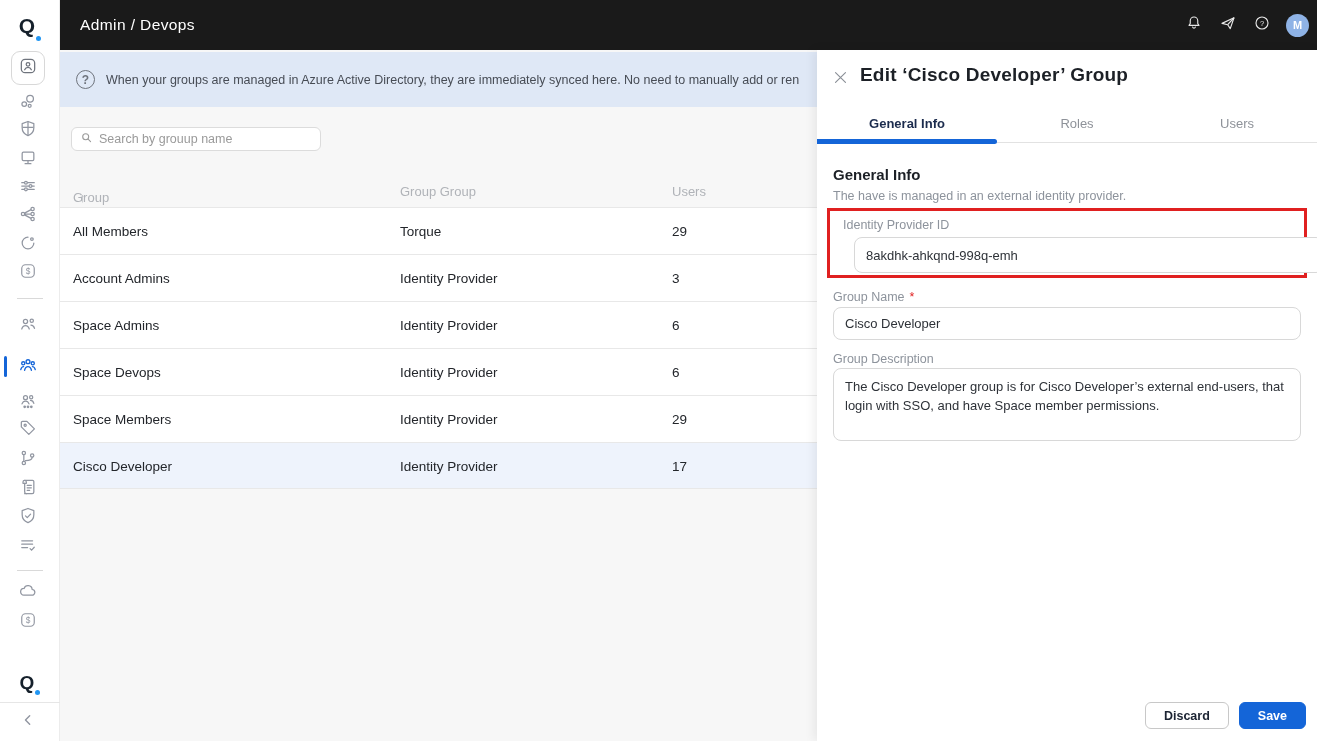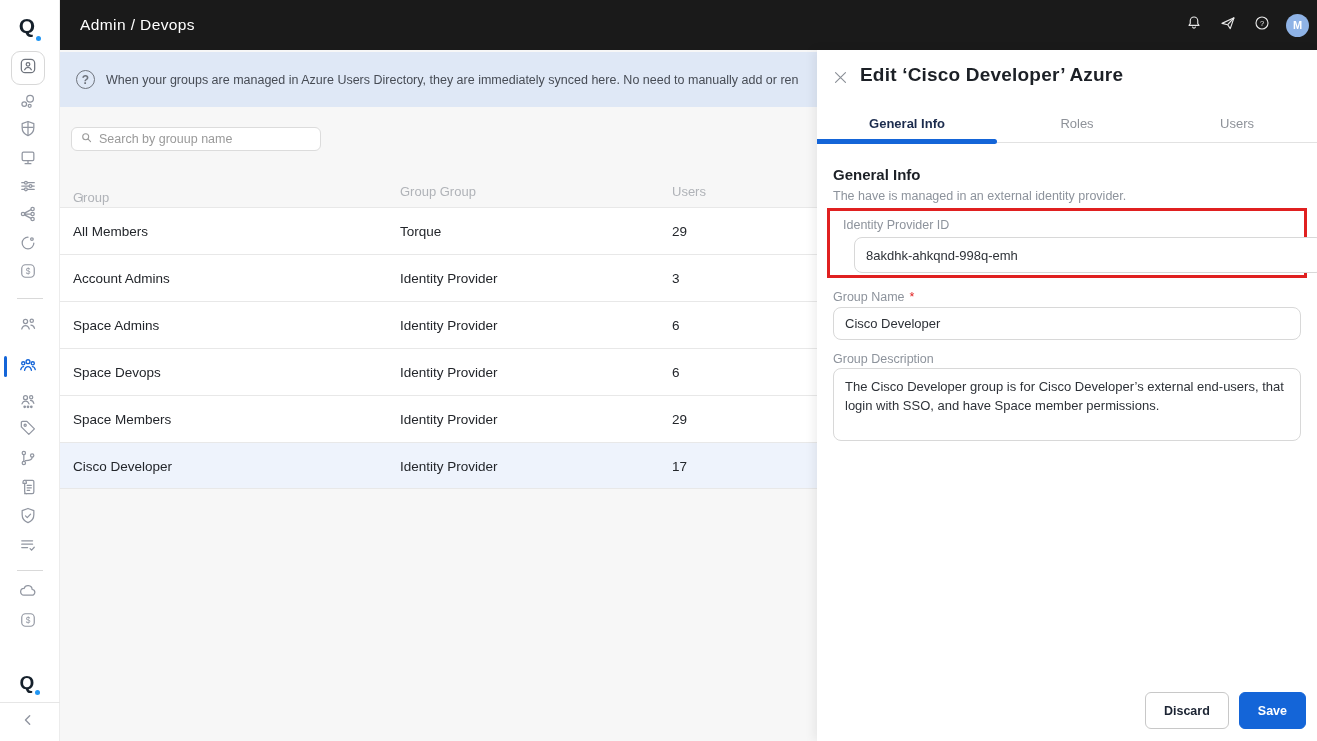--- a/index.html
+++ b/index.html
@@ -131,21 +131,21 @@
   .name-input { left:16px; top:257px; width:468px; height:33px; }
   .lbl-desc { position:absolute; left:16px; top:302px; }
   .desc-area {
     position:absolute; left:16px; top:318px; width:468px; height:73px;
     border:1px solid #d8d8d8; border-radius:8px; background:#fff; resize:none;
     font-family:"Liberation Sans", sans-serif; font-size:13px; color:#2e3238;
     line-height:19px; padding:8px 11px; outline:none;
   }
   .panel-footer { position:absolute; right:11px; bottom:12px; display:flex; gap:10px; }
   .btn {
-    height:37px; border-radius:6px; font-family:"Liberation Sans", sans-serif;
+    height:27px; border-radius:6px; font-family:"Liberation Sans", sans-serif;
     font-size:12.5px; font-weight:bold; cursor:pointer; padding:0 18px;
   }
   .btn-discard { background:#ffffff; border:1px solid #c8c8c8; color:#1c2433; }
   .btn-save { background:#1465d8; border:1px solid #1465d8; color:#ffffff; }
 </style>
 </head>
 <body>
 
 <div class="sidebar">
   <div class="side-logo">
@@ -341,21 +341,21 @@
       </div>
     <div class="avatar">M</div>
   </div>
 </div>
 
 <div class="main">
 
   <div class="banner">
     <div class="banner-icon">?</div>
     <div class="banner-text">
-      <div>When your groups are managed in Azure Users Directory, they are immediately synced here. No need to manually add or ren</div>
+      <div>When your groups are managed in Azure Active Directory, they are immediately synced here. No need to manually add or ren</div>
     </div>
   </div>
 
   <div class="searchbox">
     <span><svg viewBox="0 0 24 24" fill="none" stroke="currentColor" stroke-width="2" stroke-linecap="round">
           <circle cx="10.5" cy="10.5" r="5.5"></circle>
           <path d="M15 15l4.5 4.5"></path>
         </svg></span>
     <input type="text" placeholder="Search by grouup name" style="">
   </div>
@@ -400,21 +400,21 @@
       <span class="col-type">Identity Provider</span>
       <span class="col-users">17</span>
     </div>
   </div>
 </div>
 
 <div class="panel">
   <div class="panel-close"><span><svg viewBox="0 0 24 24" fill="none" stroke="currentColor" stroke-width="1.6" stroke-linecap="round">
           <path d="M5 5l14 14M19 5L5 19"></path>
         </svg></span></div>
-  <div class="panel-title">Edit ‘Cisco Developer’ Azure</div>
+  <div class="panel-title">Edit ‘Cisco Developer’ Group</div>
 
   <div class="tabs">
     <div class="tab t1 active">General Info</div>
     <div class="tab t2">Roles</div>
     <div class="tab t3">Users</div>
   </div>
   <div class="tabline-gray"></div>
   <div class="tabline-blue"></div>
 
   <div class="sec-heading">General Info</div>

